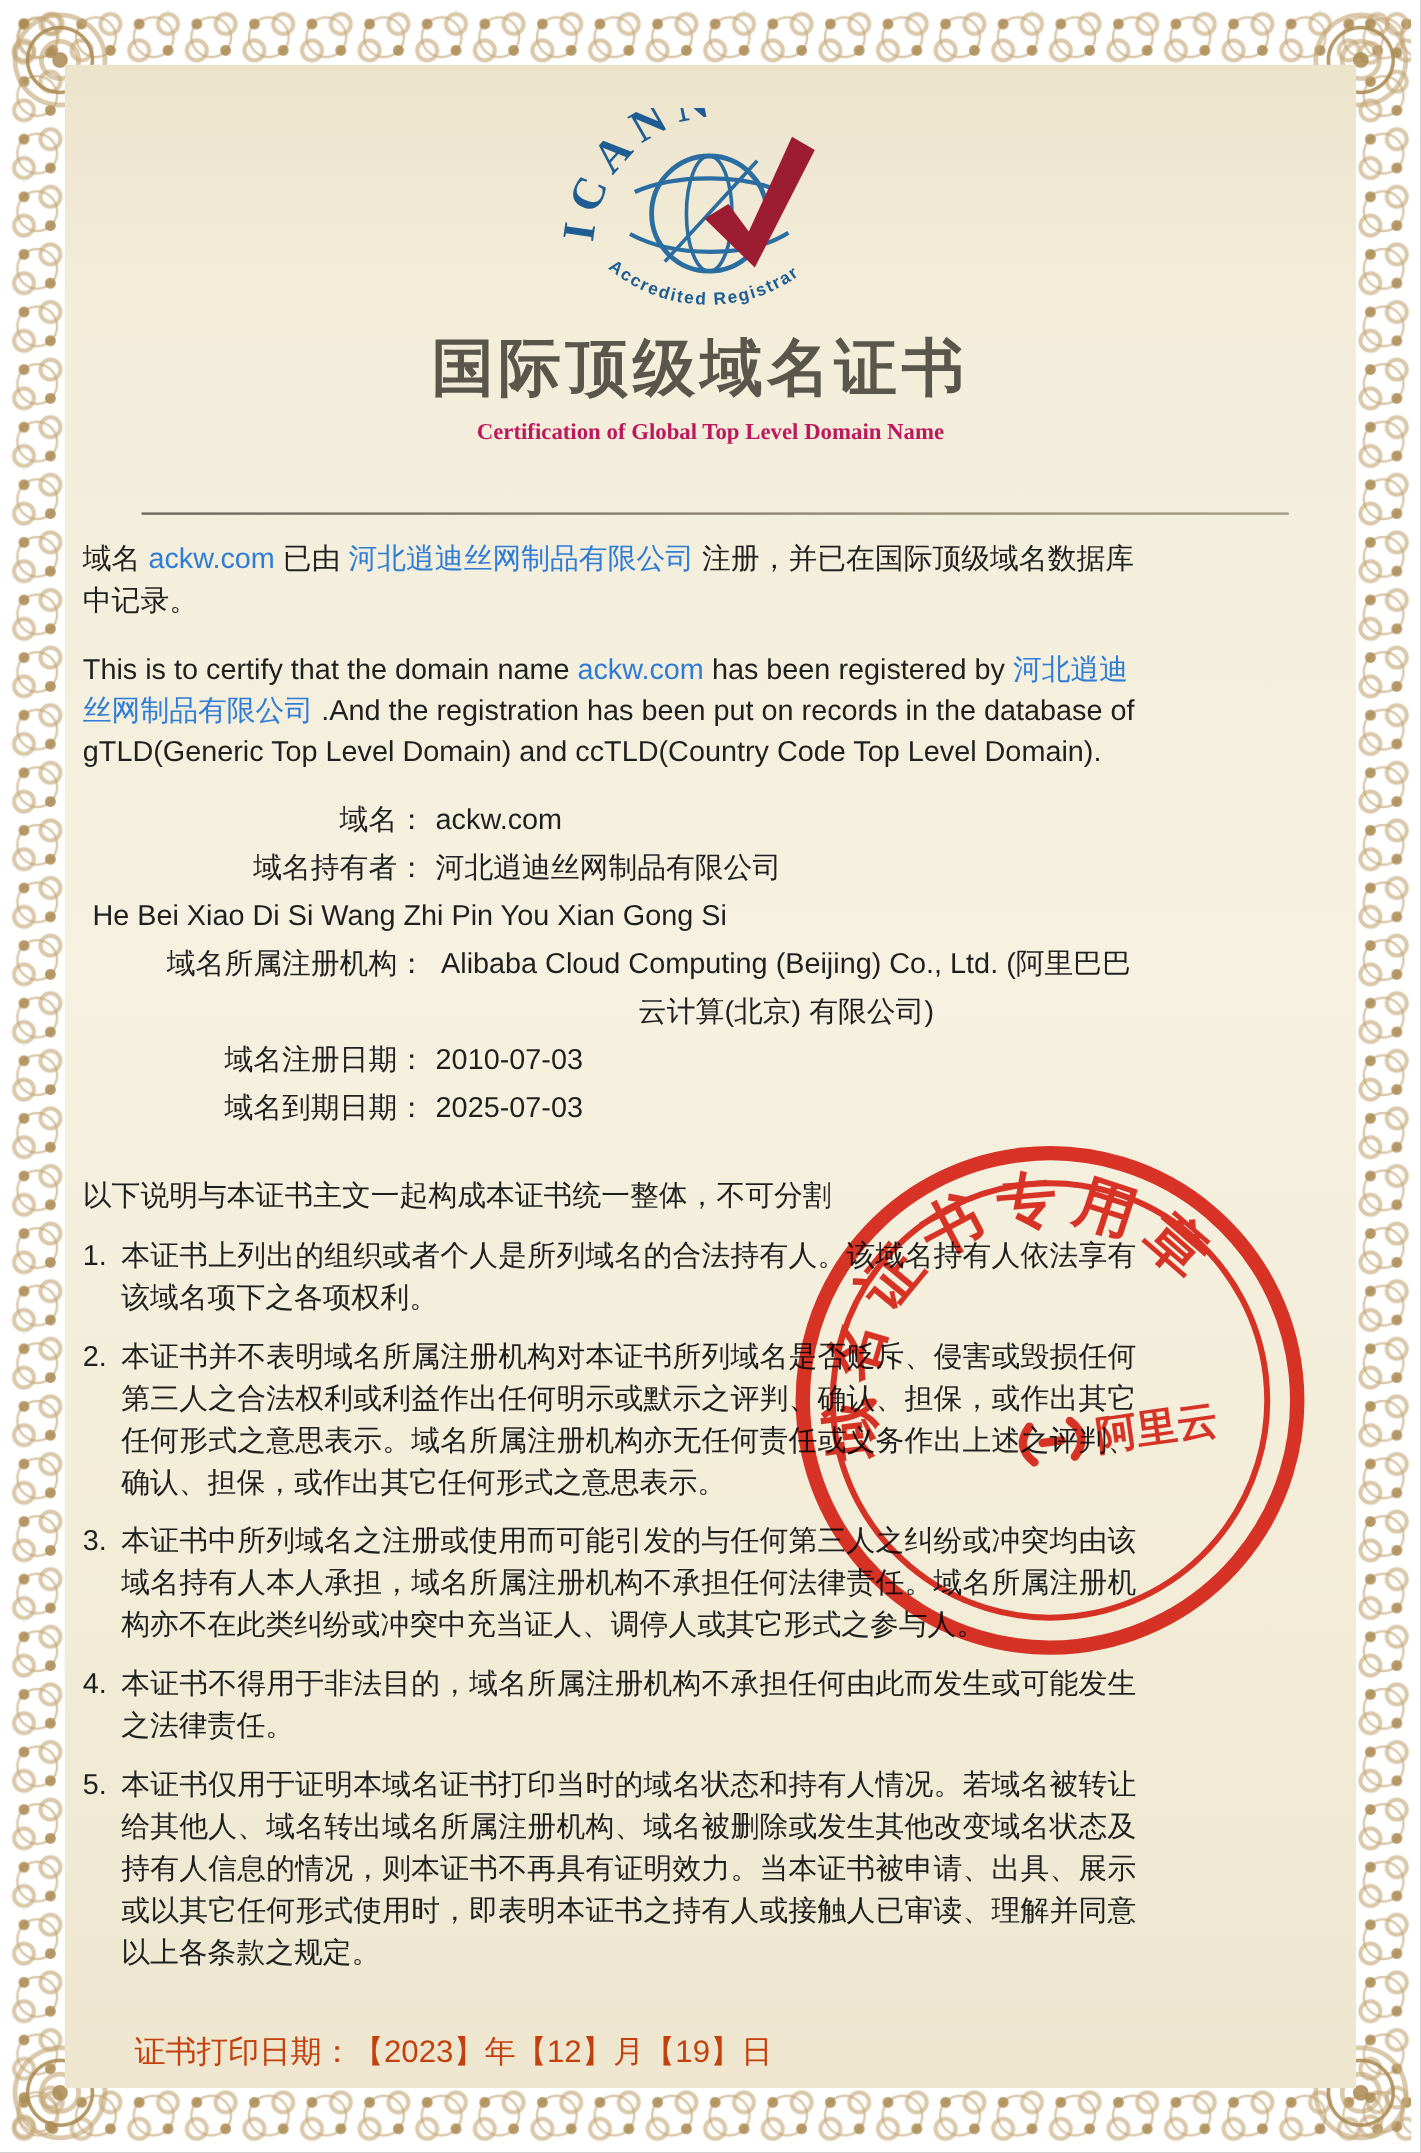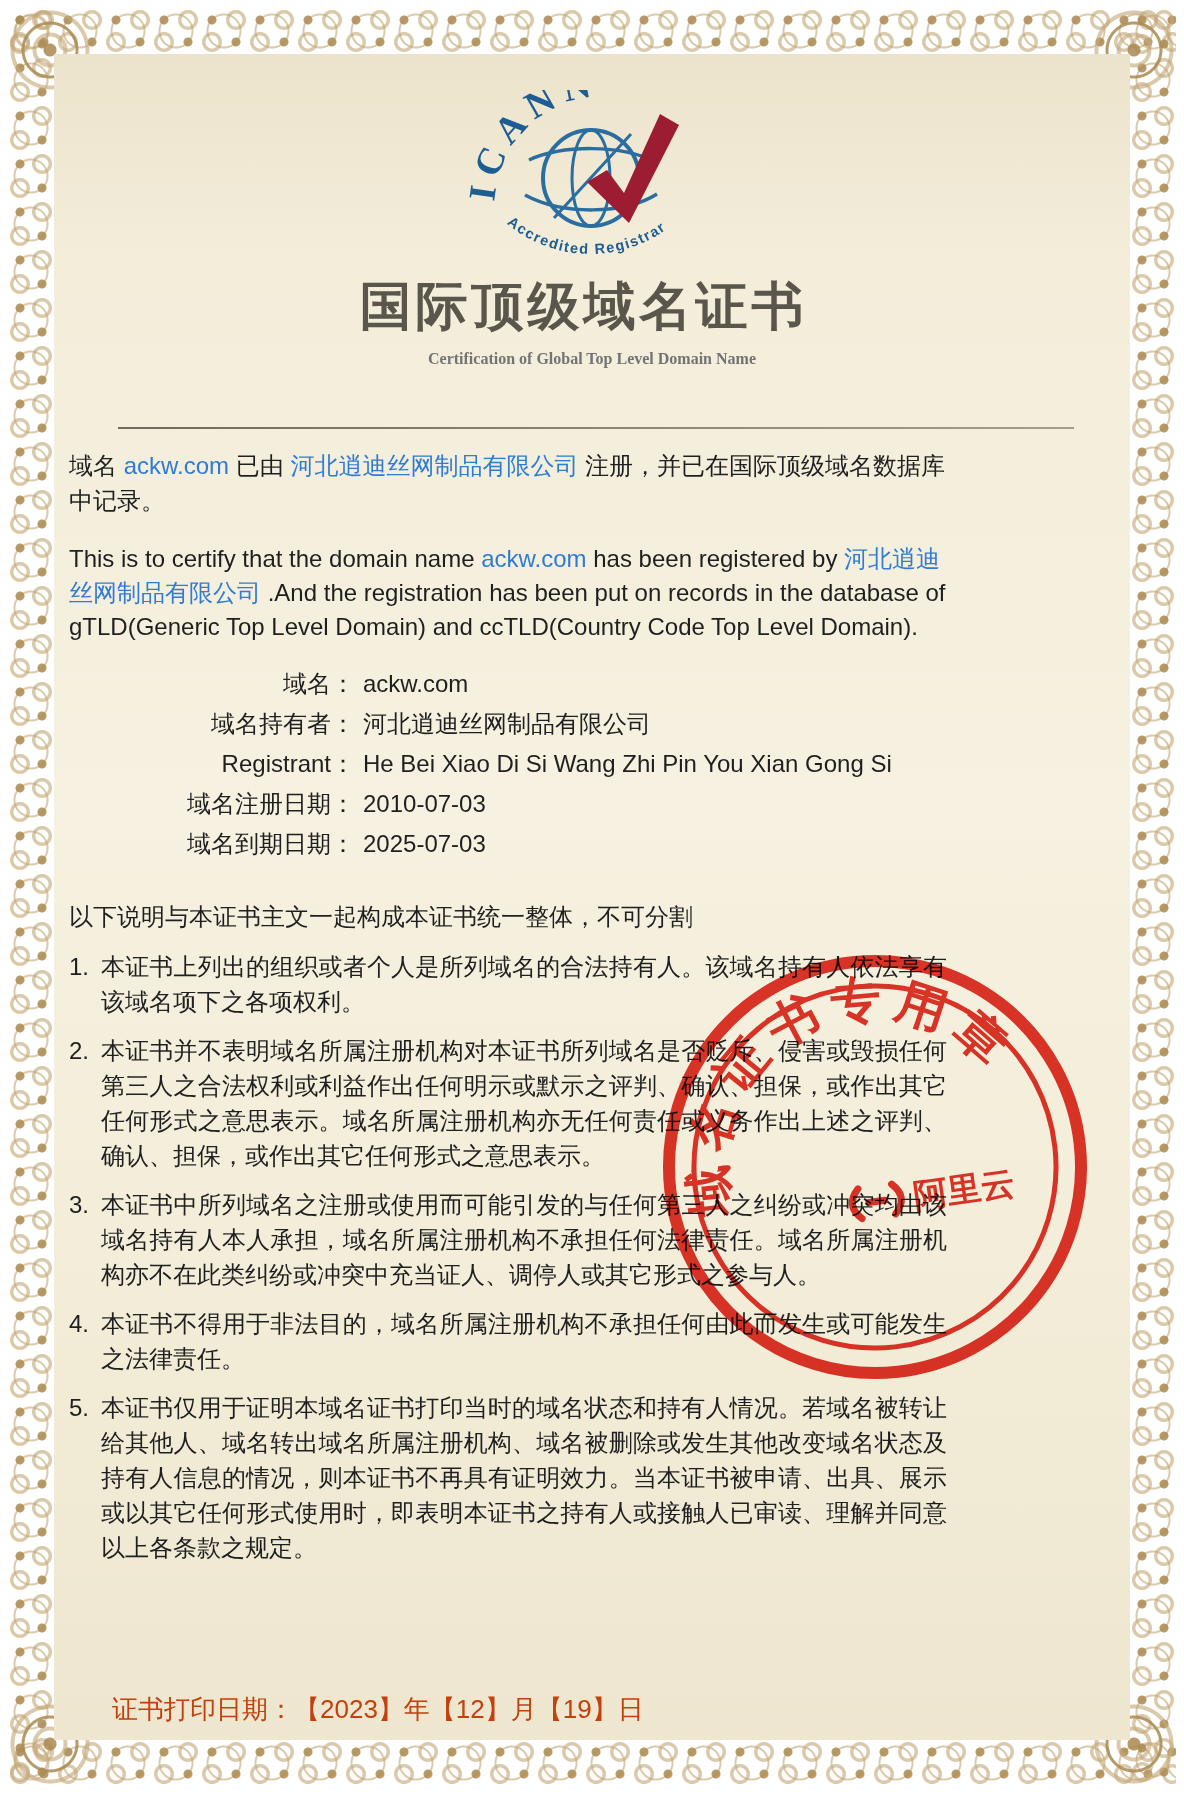--- a/index.html
+++ b/index.html
@@ -37,21 +37,21 @@
   .corner.tl{top:4px;left:4px}.corner.tr{top:4px;right:4px}
   .corner.bl{bottom:4px;left:4px}.corner.br{bottom:4px;right:4px}
   
   .panel{position:absolute; inset:54px;
     background:linear-gradient(180deg,#ece3cb 0%,#f3edda 12%,#f6f1e0 45%,#f2ecd7 78%,#eee6cf 100%);}
   
   .header{position:absolute; left:0; right:0; top:90px; text-align:center; z-index:3;}
   .logo{display:block; margin:0 auto;}
   .title-zh{margin:10px 17px 0 0; font-size:52px; font-weight:600; letter-spacing:4px; color:#5a564b;}
   .title-en{margin:8px 0 0 0; font-family:"Liberation Serif", serif; font-weight:bold;
-    font-size:16px; color:#737373;}
+    font-size:19px; color:#be185d;}
   .divider{position:absolute; left:118px; top:427px; width:956px; height:2px; z-index:2;
     background:linear-gradient(90deg,#6e695c,#8f8773 55%,#a59d87);}
   
   .content{position:absolute; left:69px; top:448px; width:878px; z-index:2;
     font-size:24px; line-height:35px;}
   .para{margin:0 0 24px 0;}
   .para.en{line-height:34px; margin-bottom:20px;}
   .link{color:#2f7cd6;}
   .details{margin:20px 0 16px 0;}
   .drow{display:flex; line-height:40px;}
@@ -120,22 +120,25 @@
     <div class="details">
       <div class="drow">
         <span class="dlabel"><span>域名</span><span>：</span></span>
         <span class="dvalue">ackw.com</span>
       </div>
       <div class="drow">
         <span class="dlabel"><span>域名持有者</span><span>：</span></span>
         <span class="dvalue">河北逍迪丝网制品有限公司</span>
       </div>
       <div class="drow">
-        <span class="dlabel"><span>Registrant</span><span>：</span></span>
         <span class="dvalue">He Bei Xiao Di Si Wang Zhi Pin You Xian Gong Si</span>
+      </div>
+      <div class="drow">
+        <span class="dlabel"><span>域名所属注册机构</span><span>：</span></span>
+        <span class="dvalue center">Alibaba Cloud Computing (Beijing) Co., Ltd. (阿里巴巴云计算(北京) 有限公司)</span>
       </div>
       <div class="drow">
         <span class="dlabel"><span>域名注册日期</span><span>：</span></span>
         <span class="dvalue">2010-07-03</span>
       </div>
       <div class="drow">
         <span class="dlabel"><span>域名到期日期</span><span>：</span></span>
         <span class="dvalue">2025-07-03</span>
       </div>
     </div>

